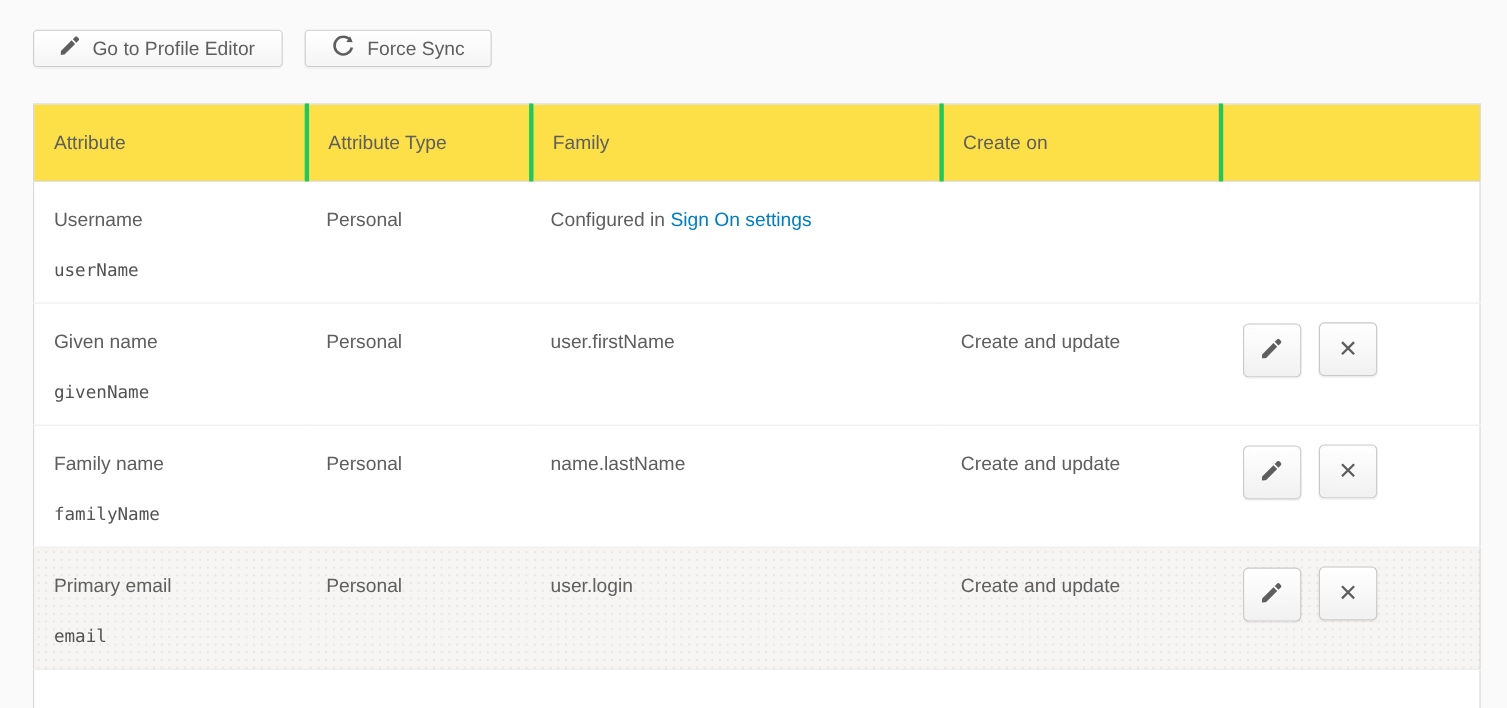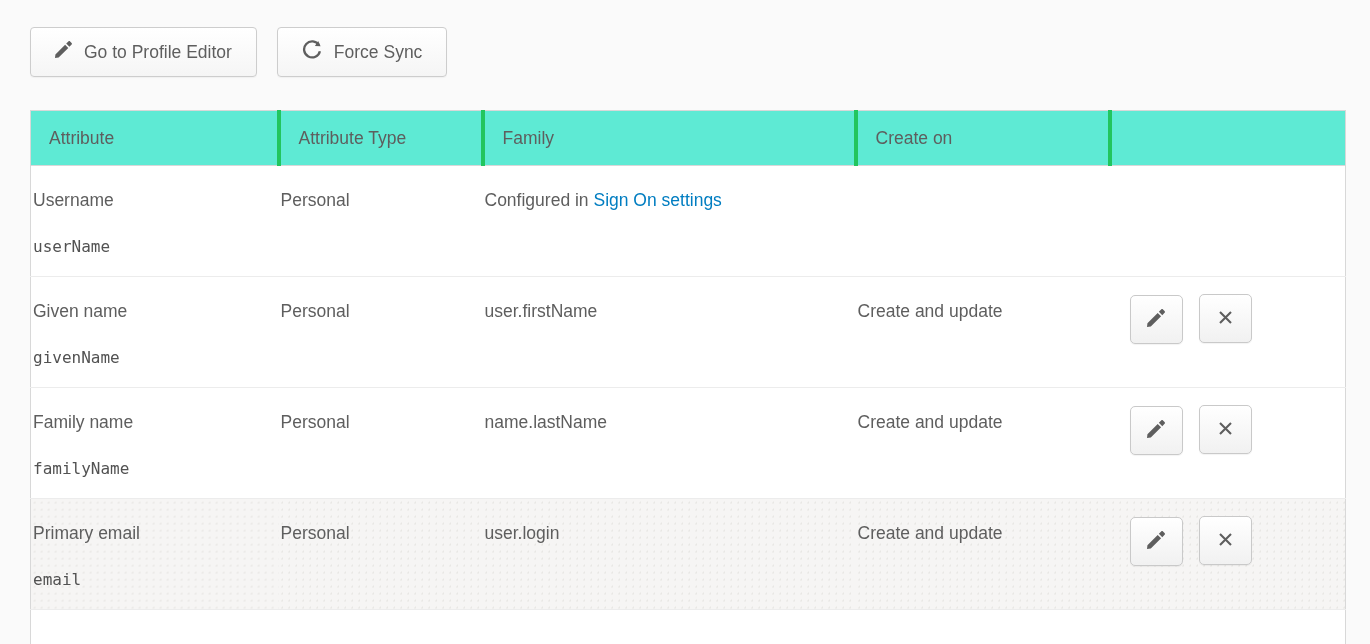--- a/index.html
+++ b/index.html
@@ -9,21 +9,21 @@
     font-family: "Liberation Sans", "DejaVu Sans", sans-serif;
     color: #5e5e5e;
     -webkit-font-smoothing: antialiased;
   }
   .page { padding: 27px 25px 0 30px; }
 
   
   .toolbar { display: flex; gap: 20px; margin-bottom: 33px; }
   .btn {
     display: inline-flex; align-items: center; gap: 12px;
-    height: 50px; padding: 0 24px;
+    height: 34px; padding: 0 24px;
     background: linear-gradient(180deg, #ffffff 0%, #f5f5f5 100%);
     border: 1px solid #cdcdcd; border-radius: 4px;
     font-family: inherit; font-size: 17.5px; color: #5e5e5e;
     box-shadow: 0 1px 1px rgba(0,0,0,0.04);
     cursor: pointer; white-space: nowrap;
   }
   .btn svg { flex: 0 0 auto; }
 
   
   table.mappings {
@@ -31,31 +31,31 @@
     background: #ffffff; border: 1px solid #d8d8d8;
     table-layout: fixed;
   }
   col.c-attr { width: 248px; }
   col.c-type { width: 204px; }
   col.c-value { width: 373px; }
   col.c-apply { width: 254px; }
   col.c-actions { width: 236px; }
 
   thead th {
-    height: 55px; background: #5eead4;
+    height: 70px; background: #fde047;
     text-align: left; vertical-align: middle;
     font-weight: 400; font-size: 17.5px; color: #5e5e5e;
     padding: 0 18px;
     border-bottom: 1px solid #d8d8d8;
   }
   thead th + th { border-left: 4px solid #22c55e; }
 
   tbody td {
     height: 111px; vertical-align: top;
-    padding: 22px 18px 0 2px;
+    padding: 22px 18px 0 18px;
     font-size: 17.5px; line-height: 24px; color: #5e5e5e;
   }
   tbody tr + tr td { border-top: 1px solid #ececec; }
 
   .attr-var {
     display: block; margin-top: 23px;
     font-family: "DejaVu Sans Mono", "Liberation Mono", monospace;
     font-size: 16px; color: #525252;
   }
   .value-link { color: var(--link, #007dc1); text-decoration: none; cursor: pointer; }

